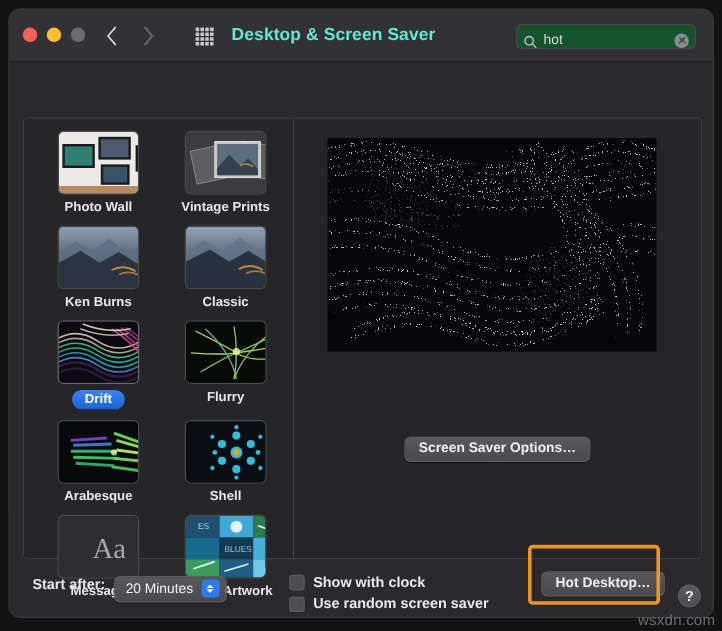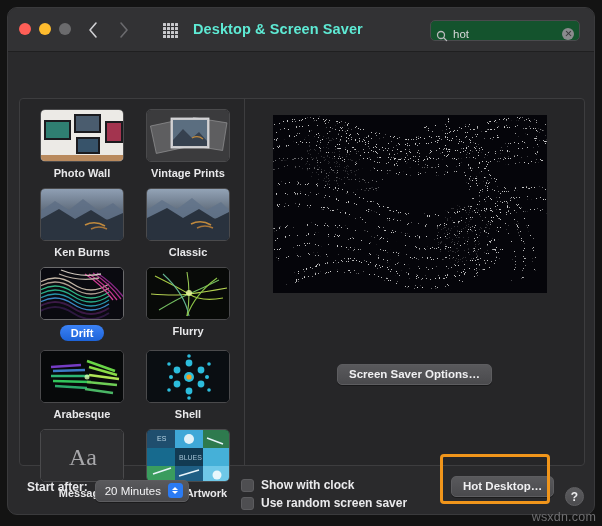--- a/index.html
+++ b/index.html
@@ -119,21 +119,21 @@
   }
   .rightcol { flex: 1 1 auto; position: relative; }
 
   
   .saver {
     width: 100px;
     margin: 0 6px 9px 0;
     display: flex; flex-direction: column; align-items: center; text-align: center;
   }
   .thumb {
-    width: 84px; height: 53px;
+    width: 68px; height: 53px;
     border-radius: 5px;
     border: 1px solid #4a4a4c;
     overflow: hidden;
     position: relative;
     background: #1a1a1c;
   }
   .saver.selected .thumb { border-color: #6a6a6c; }
   .slabel {
     margin-top: 5px;
     font-size: 11px; font-weight: bold; color: #e8e8ea;

